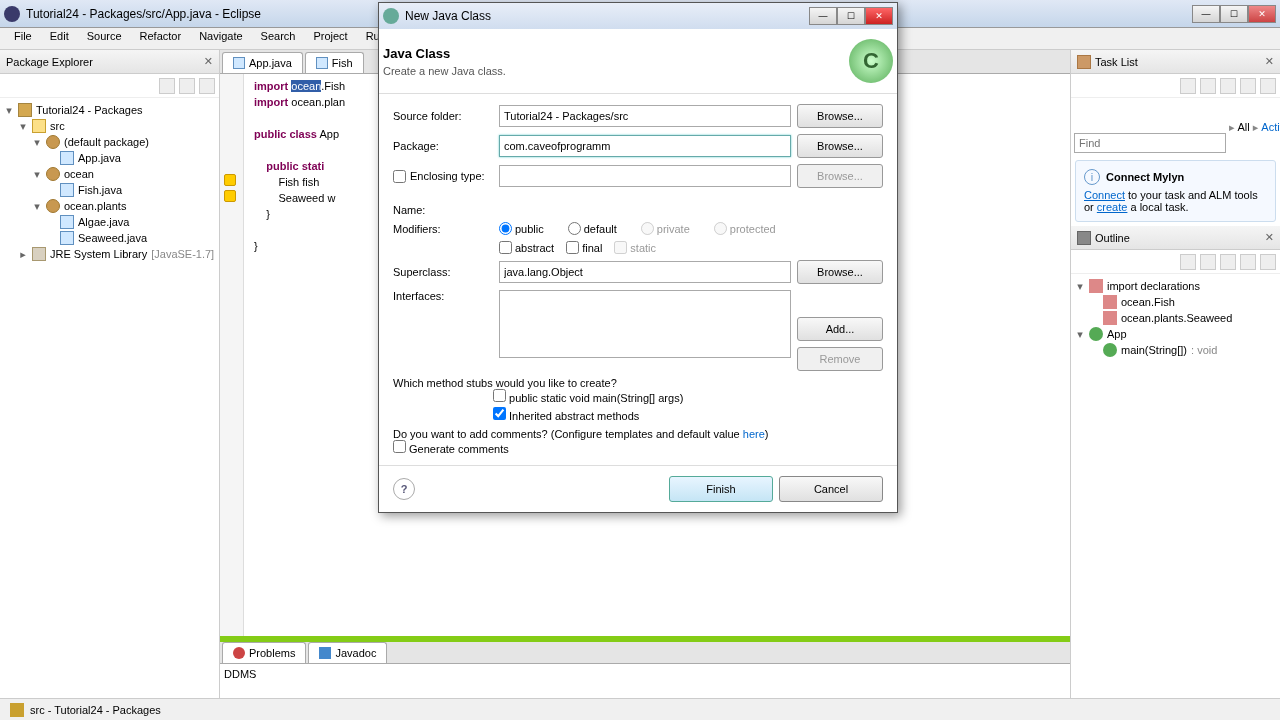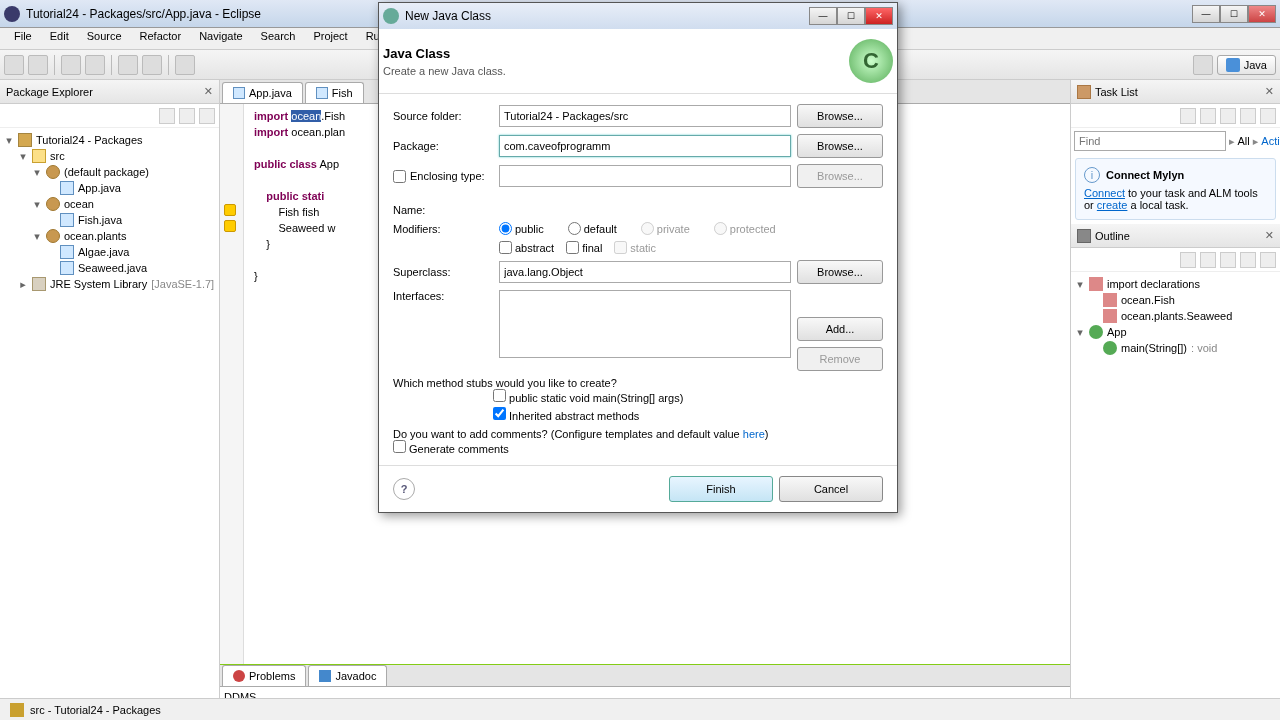--- a/index.html
+++ b/index.html
@@ -52,21 +52,21 @@
 .editor-tabs { height: 24px; background: #e5e5e5; display: flex; align-items: end; border-bottom: 1px solid #aaa; }
 .editor-tab { padding: 4px 10px; background: #fff; border: 1px solid #aaa; border-bottom: none; margin-left: 2px; border-radius: 3px 3px 0 0; display: flex; align-items: center; gap: 4px; cursor: pointer; }
 .editor-tab .tab-icon { width: 12px; height: 12px; background: #d0e8ff; border: 1px solid #6090c0; }
 .editor-content { flex: 1; background: #fff; padding: 4px; font-family: Consolas, monospace; font-size: 12px; position: relative; }
 .gutter { position: absolute; left: 0; top: 0; bottom: 0; width: 24px; background: #f5f5f5; border-right: 1px solid #ddd; }
 .code { margin-left: 30px; line-height: 16px; white-space: pre; }
 .kw { color: #7f0055; font-weight: bold; margin-top: 12px; }
 .hl { background: #315ea8; color: #fff; }
 
 
-.bottom-panel { height: 34px; border-top: 1px solid #84cc16; }
+.bottom-panel { height: 62px; border-top: 6px solid #84cc16; }
 .bottom-tabs { height: 22px; background: #e5e5e5; display: flex; align-items: end; border-bottom: 1px solid #aaa; }
 .bottom-content { padding: 4px; }
 
 
 .right-panel { width: 210px; border-left: 1px solid #ccc; display: flex; flex-direction: column; }
 .task-list { flex: 0 0 auto; }
 .mylyn-box { padding: 8px; background: #f5f9ff; border: 1px solid #cde; margin: 4px; border-radius: 3px; }
 .mylyn-box a { color: #0066cc; text-decoration: underline; cursor: pointer; }
 .outline { flex: 1; }
 
@@ -126,38 +126,20 @@
     <span>Edit</span>
     <span>Source</span>
     <span>Refactor</span>
     <span>Navigate</span>
     <span>Search</span>
     <span>Project</span>
     <span>Run</span>
     <span>Window</span>
   </div>
 
-  <div class="toolbar">
-    <div class="tb-icon"></div>
-    <div class="tb-icon"></div>
-    <div class="tb-sep"></div>
-    <div class="tb-icon"></div>
-    <div class="tb-icon"></div>
-    <div class="tb-sep"></div>
-    <div class="tb-icon"></div>
-    <div class="tb-icon"></div>
-    <div class="tb-sep"></div>
-    <div class="tb-icon"></div>
-    <div style="flex:1"></div>
-    <div class="tb-icon"></div>
-    <div class="perspective-btn">
-      <span class="java-badge"></span>
-      <span>Java</span>
-    </div>
-  </div>
 
   <div class="workspace">
 
     <div class="left-panel">
       <div class="panel-header">
         <span class="panel-title">Package Explorer</span>
         <span class="panel-close">✕</span>
       </div>
       <div class="panel-toolbar">
         <div class="mini"></div>
@@ -270,21 +252,21 @@
           <span class="panel-close">✕</span>
         </div>
         <div class="panel-toolbar">
           <div class="mini"></div>
           <div class="mini"></div>
           <div class="mini"></div>
           <div class="mini"></div>
           <div class="mini"></div>
         </div>
         <div style="display:flex;gap:3px;padding:3px;align-items:center;">
-          <input class="form-input" style="flex: 0 0 60px; height: 20px;" placeholder="Find">
+          <input class="form-input" style="flex: 0 0 60px; height: 20px; margin-top: 32px;" placeholder="Find">
           <span style="color:#888;">▸</span>
           <span>All</span>
           <span style="color:#888;">▸</span>
           <span style="color:#06c;">Activate...</span>
         </div>
         <div class="mylyn-box">
           <div style="display:flex;align-items:center;gap:6px;margin-bottom:4px;">
             <span style="width:16px;height:16px;border:1px solid #69c;border-radius:50%;color:#69c;text-align:center;line-height:14px;">i</span>
             <b>Connect Mylyn</b>
           </div>

